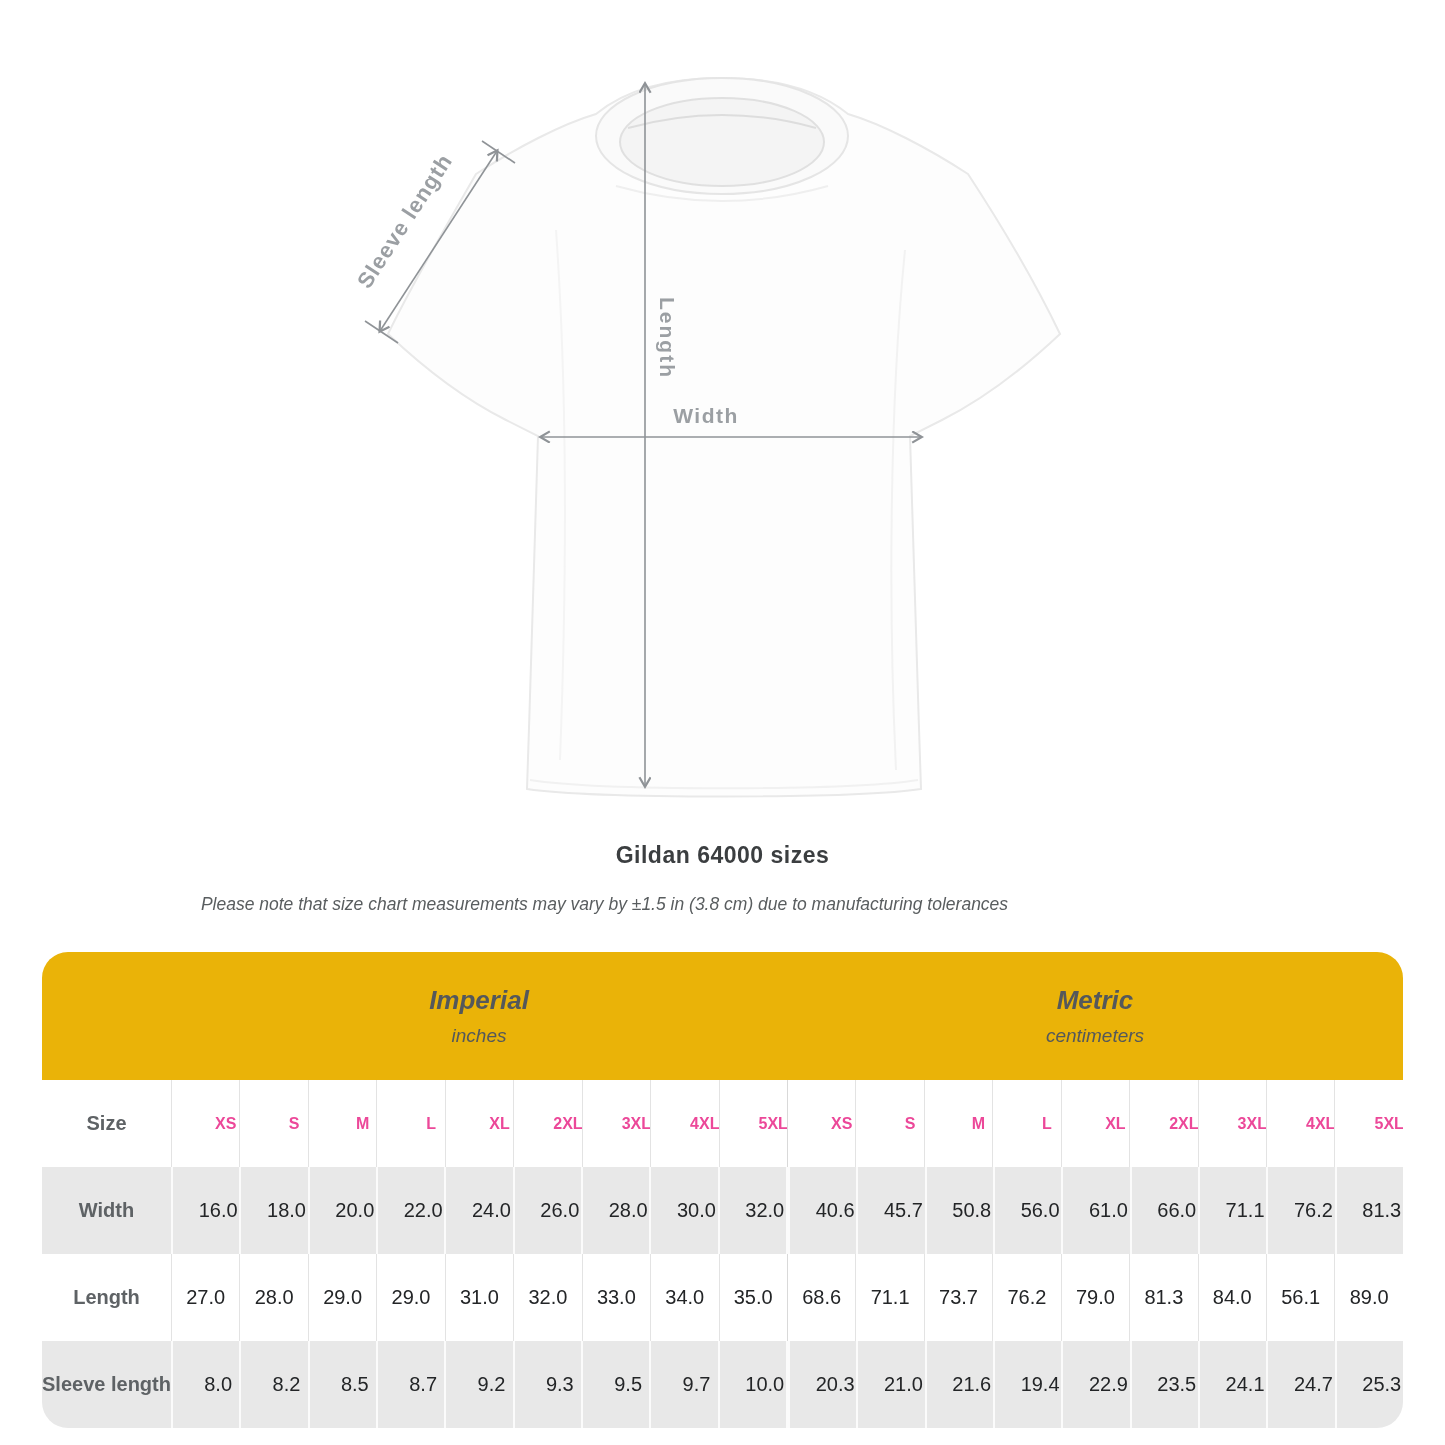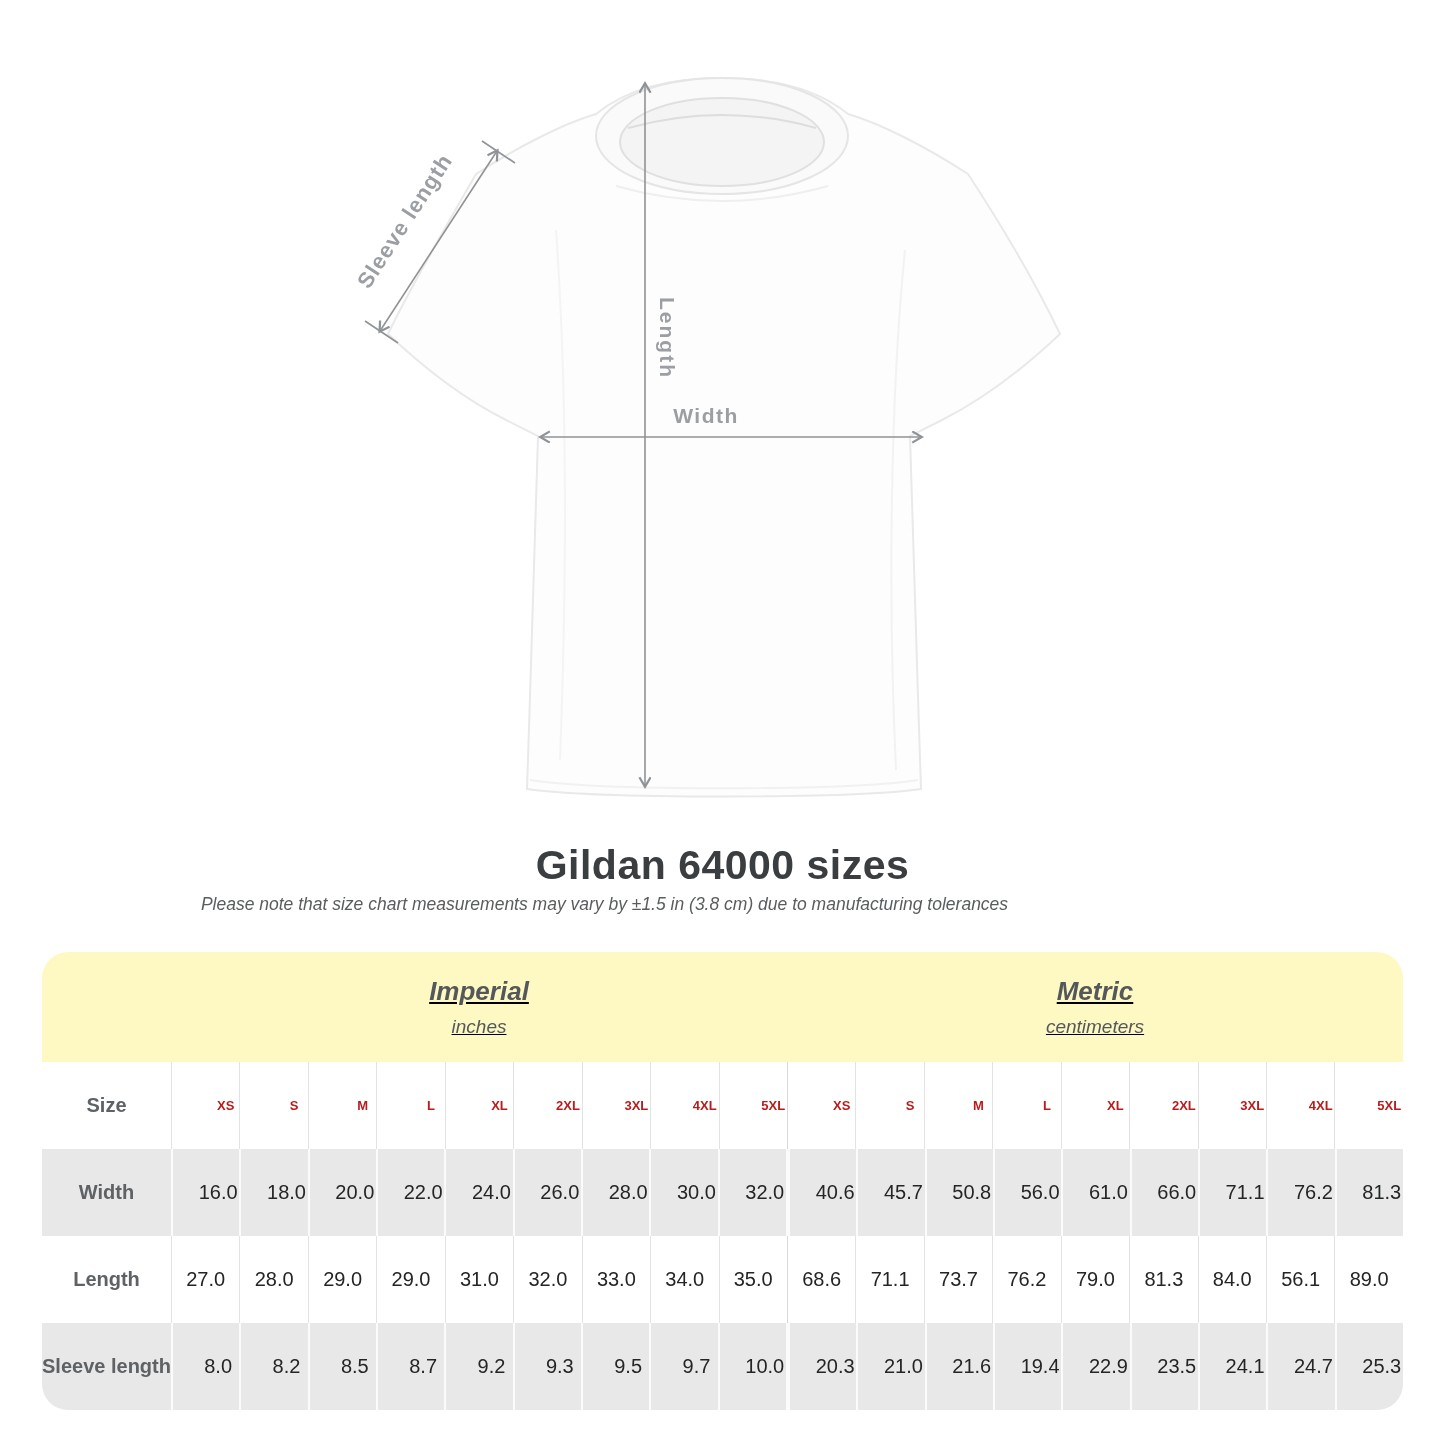--- a/index.html
+++ b/index.html
@@ -5,40 +5,40 @@
   html,body{margin:0;padding:0;background:#fff;}
   .stage{
     position:relative;width:1445px;height:1445px;background:#ffffff;
     font-family:"Liberation Sans", sans-serif;overflow:hidden;
   }
   
   .diagram{position:absolute;left:0;top:0;width:1445px;height:840px;}
   
   .page-title{
     position:absolute;top:842px;left:0;width:1445px;text-align:center;
-    font-size:41px;font-weight:700;color:#3b3e40;letter-spacing:.5px;
+    font-size:23px;font-weight:700;color:#3b3e40;letter-spacing:.5px;
   }
   .page-note{
     position:absolute;top:894px;left:0;width:1209px;text-align:center;
     font-size:17.5px;font-style:italic;color:#595d5f;
   }
   
   .size-table{
     position:absolute;left:42px;top:952px;width:1361px;
     border-radius:26px;overflow:hidden;
   }
-  .band{display:flex;height:110px;background:#fef9c3;text-decoration:underline;}
+  .band{display:flex;height:128px;background:#eab308;}
   .band-spacer{flex:0 0 129px;}
   .band-sec{flex:1;display:flex;flex-direction:column;align-items:center;justify-content:center;}
   .band-title{font-size:26px;font-weight:700;font-style:italic;color:#54585b;}
   .band-unit{font-size:19px;font-style:italic;color:#54585b;margin-top:9px;}
   .tr{display:flex;height:87px;}
   .td{flex:1;display:flex;align-items:center;justify-content:center;min-width:0;}
   .td.label{flex:0 0 129px;font-size:20px;font-weight:700;color:#5e6265;text-align:center;}
-  .size-h{font-size:13px;font-weight:700;color:#b91c1c;padding-left:40px;}
+  .size-h{font-size:16px;font-weight:700;color:#ec4899;padding-left:40px;}
   .val{font-size:20px;color:#232527;}
   .tr.white{background:#ffffff;}
   .tr.gray{background:#e8e8e8;}
   .tr.white .td + .td{border-left:1px solid #e3e3e3;}
   .tr.gray  .td + .td{border-left:2px solid rgba(255,255,255,.8);padding-left:24px;}
   .tr.white .td.secstart{border-left:1px solid #d9d9d9;}
   .tr.gray  .td.secstart{border-left:4px solid #fbfbfb;}
 </style>
 </head>
 <body>

